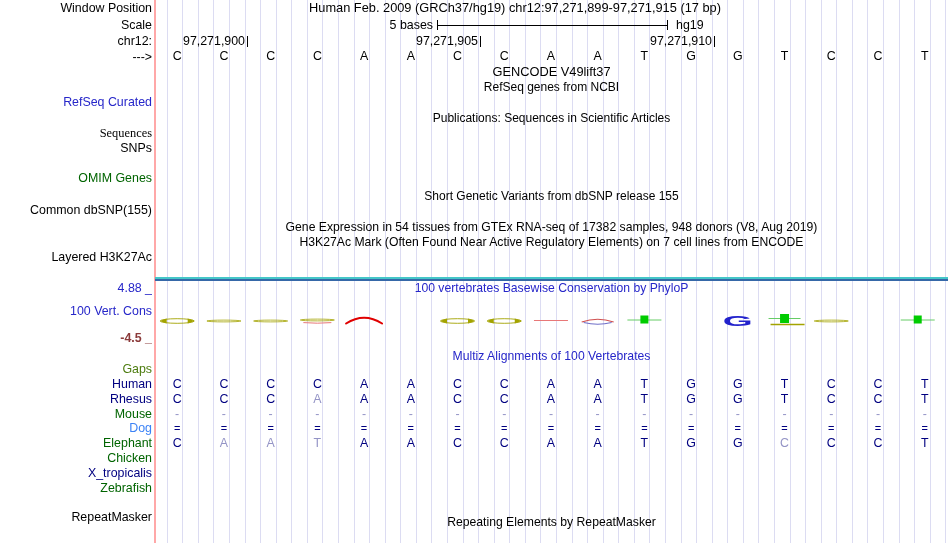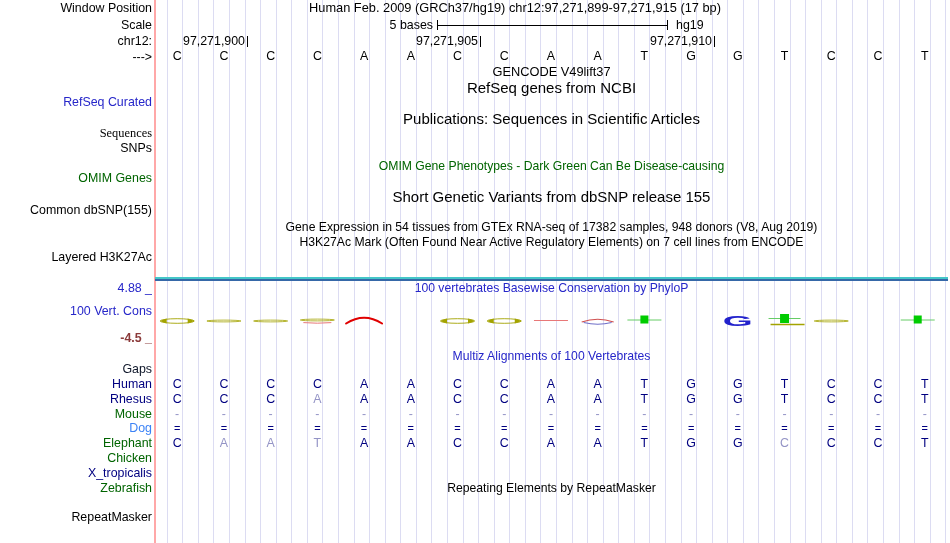--- a/index.html
+++ b/index.html
@@ -5,21 +5,21 @@
   html,body{margin:0;padding:0;background:#fff;}
   #browser{
     position:relative;width:950px;height:543px;background:#fff;overflow:hidden;
     font-family:"Liberation Sans",sans-serif;color:#000;
   }
   .abs{position:absolute;}
   
   .lbl{position:absolute;left:0;width:152px;text-align:right;font-size:12.4px;line-height:13px;white-space:nowrap;}
   
   .ctr{position:absolute;left:155px;width:793px;text-align:center;font-size:12.2px;line-height:13px;white-space:nowrap;}
-  .small{font-size:15px;}
+  .small{font-size:12px;}
   .grid-line{position:absolute;top:0;width:1px;height:543px;background:#dcdcf2;}
   .edge-line{position:absolute;left:154px;top:0;width:2px;height:543px;background:#ffa8a8;}
   .base{position:absolute;width:47px;text-align:center;font-size:12.4px;line-height:13px;}
   .tickv{position:absolute;width:1px;background:#000;}
   .hbar{position:absolute;height:1px;background:#000;}
   .num{position:absolute;width:100px;text-align:right;font-size:12.4px;line-height:13px;white-space:nowrap;}
   svg{position:absolute;left:0;top:0;pointer-events:none;}
 </style>
 </head>
 <body>
@@ -124,21 +124,20 @@
   <div class="ctr" style="top:65px;font-size:12.8px;">GENCODE V49lift37</div>
   <div class="ctr small" style="top:81px;">RefSeq genes from NCBI</div>
 
   <div class="lbl" style="top:96px;color:#2626c9;">RefSeq Curated</div>
 
   <div class="lbl" style="top:127px;font-family:Liberation Serif, serif;">Sequences</div>
   <div class="lbl" style="top:142px;">SNPs</div>
   <div class="ctr small" style="top:112px;">Publications: Sequences in Scientific Articles</div>
 
   <div class="lbl" style="top:172px;color:#006400;">OMIM Genes</div>
-  <div class="ctr" style="top:160px;color:#006400;">OMIM Gene Phenotypes - Dark Green Can Be Disease-causing</div>
 
   <div class="lbl" style="top:204px;">Common dbSNP(155)</div>
   <div class="ctr small" style="top:190px;">Short Genetic Variants from dbSNP release 155</div>
 
   <div class="ctr" style="top:221px;">Gene Expression in 54 tissues from GTEx RNA-seq of 17382 samples, 948 donors (V8, Aug 2019)</div>
   <div class="ctr" style="top:236px;">H3K27Ac Mark (Often Found Near Active Regulatory Elements) on 7 cell lines from ENCODE</div>
   <div class="lbl" style="top:251px;">Layered H3K27Ac</div>
 
   <div class="abs" style="left:155px;top:277px;width:793px;height:2px;background:#45c6c8;"></div>
   <div class="abs" style="left:155px;top:279px;width:793px;height:2px;background:#3668a8;"></div>
@@ -170,21 +169,21 @@
       <text x="722.8399999999999" y="326" font-size="15" font-weight="bold" fill="#2222cc" textLength="30" lengthAdjust="spacingAndGlyphs" font-family="&quot;Liberation Sans&quot;, sans-serif">G</text>
       <line x1="768.56" y1="318.5" x2="800.56" y2="318.5" stroke="#66cc66" stroke-width="1"></line>
       <rect x="780.06" y="314" width="9" height="9" fill="#00cc00"></rect>
       <line x1="770.56" y1="324.5" x2="804.56" y2="324.5" stroke="#a3a300" stroke-width="1.5"></line>
       <ellipse cx="831.28" cy="321" rx="17" ry="0.9" fill="none" stroke="#a3a300" stroke-width="0.8"></ellipse>
       <line x1="900.72" y1="320" x2="934.72" y2="320" stroke="#66cc66" stroke-width="1"></line>
       <rect x="913.72" y="315.5" width="8" height="8" fill="#00cc00"></rect>
     </svg>
 
   <div class="ctr" style="top:350px;color:#2626c9;">Multiz Alignments of 100 Vertebrates</div>
-  <div class="lbl" style="top:363px;color:#0f172a;">Gaps</div>
+  <div class="lbl" style="top:363px;color:#4d7c0f;">Gaps</div>
   <div id="align-rows">
       <div class="lbl" style="top: 378px; color: rgb(0, 0, 128);">Human</div>
       <div class="base" style="left: 153.7px; top: 378px; color: rgb(0, 0, 128);">C</div>
       <div class="base" style="left: 200.42px; top: 378px; color: rgb(0, 0, 128);">C</div>
       <div class="base" style="left: 247.14px; top: 378px; color: rgb(0, 0, 128);">C</div>
       <div class="base" style="left: 293.86px; top: 378px; color: rgb(0, 0, 128);">C</div>
       <div class="base" style="left: 340.58px; top: 378px; color: rgb(0, 0, 128);">A</div>
       <div class="base" style="left: 387.3px; top: 378px; color: rgb(0, 0, 128);">A</div>
       <div class="base" style="left: 434.02px; top: 378px; color: rgb(0, 0, 128);">C</div>
       <div class="base" style="left: 480.74px; top: 378px; color: rgb(0, 0, 128);">C</div>
@@ -267,16 +266,16 @@
       <div class="base" style="left: 714.34px; top: 437px; color: rgb(0, 0, 128);">G</div>
       <div class="base" style="left: 761.06px; top: 437px; color: rgb(148, 148, 198);">C</div>
       <div class="base" style="left: 807.78px; top: 437px; color: rgb(0, 0, 128);">C</div>
       <div class="base" style="left: 854.5px; top: 437px; color: rgb(0, 0, 128);">C</div>
       <div class="base" style="left: 901.22px; top: 437px; color: rgb(0, 0, 128);">T</div>
       <div class="lbl" style="top: 452px; color: rgb(0, 100, 0);">Chicken</div>
       <div class="lbl" style="top: 467px; color: rgb(0, 0, 128);">X_tropicalis</div>
       <div class="lbl" style="top: 482px; color: rgb(0, 100, 0);">Zebrafish</div>
     </div>
 
-  <div class="ctr" style="top:482px;">Repeating Elements by RepeatMasker</div>
+  <div class="ctr" style="top:516px;">Repeating Elements by RepeatMasker</div>
   <div class="lbl" style="top:511px;">RepeatMasker</div>
 
 </div>
 
 </body></html>

